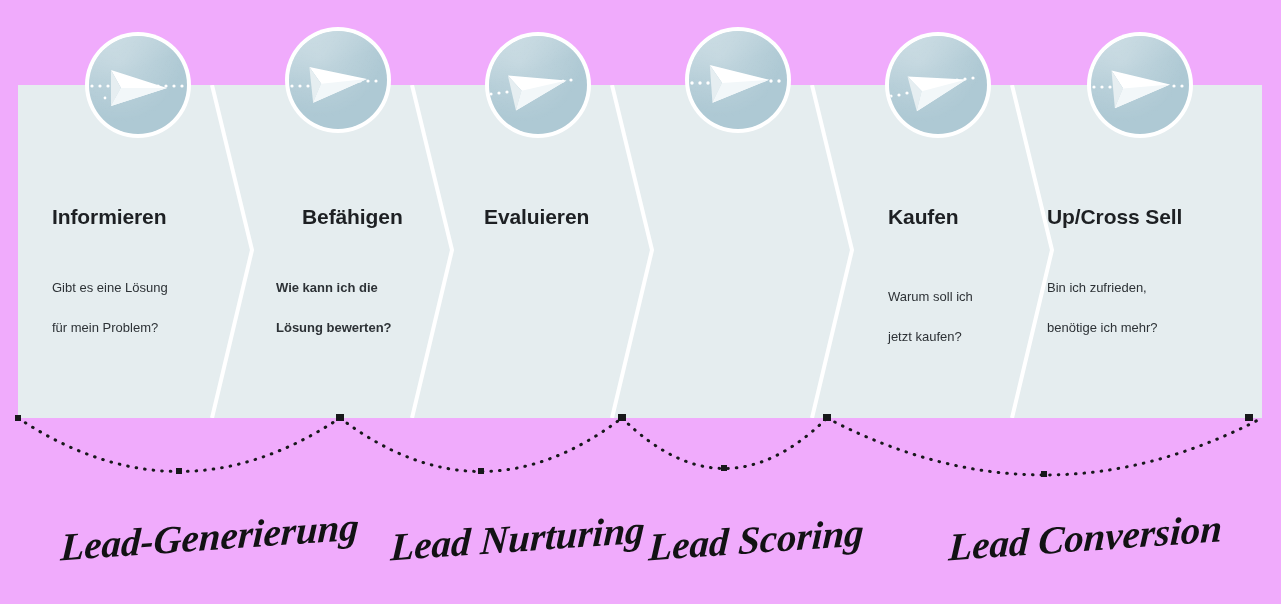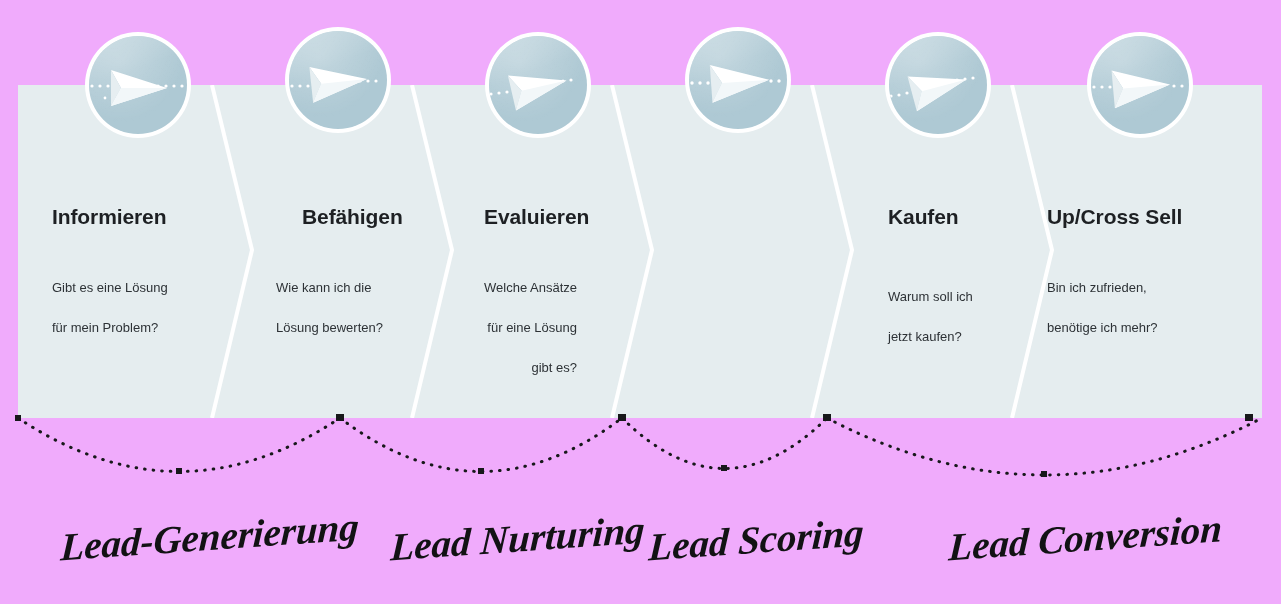--- a/index.html
+++ b/index.html
@@ -121,29 +121,26 @@
   </div>
 
   <div class="stage-col" style="left:18px;width:200px;">
     <div class="stage-title" style="left:34px;top:120px;">Informieren</div>
     <div class="stage-question" style="left:34px;top:183px;">Gibt es eine Lösung
 für mein Problem?</div>
   </div>
 
   <div class="stage-col" style="left:238px;width:200px;">
     <div class="stage-title" style="left:38px;top:120px;margin-left:26px;">Befähigen</div>
-    <div class="stage-question" style="left:38px;top:183px;">Wie kann ich die
+    <div class="stage-question" style="left:38px;top:183px;font-weight:bold;">Wie kann ich die
 Lösung bewerten?</div>
   </div>
 
   <div class="stage-col" style="left:438px;width:200px;text-align:right;">
     <div class="stage-title" style="left:46px;top:120px;">Evaluieren</div>
-    <div class="stage-question" style="left:46px;top:183px;">Welche Ansätze
-für eine Lösung
-gibt es?</div>
   </div>
 
 
   <div class="stage-col" style="left:838px;width:200px;">
     <div class="stage-title" style="left:50px;top:120px;">Kaufen</div>
     <div class="stage-question" style="left:50px;top:192px;">Warum soll ich
 jetzt kaufen?</div>
   </div>
 
   <div class="stage-col" style="left:1004px;width:224px;">

